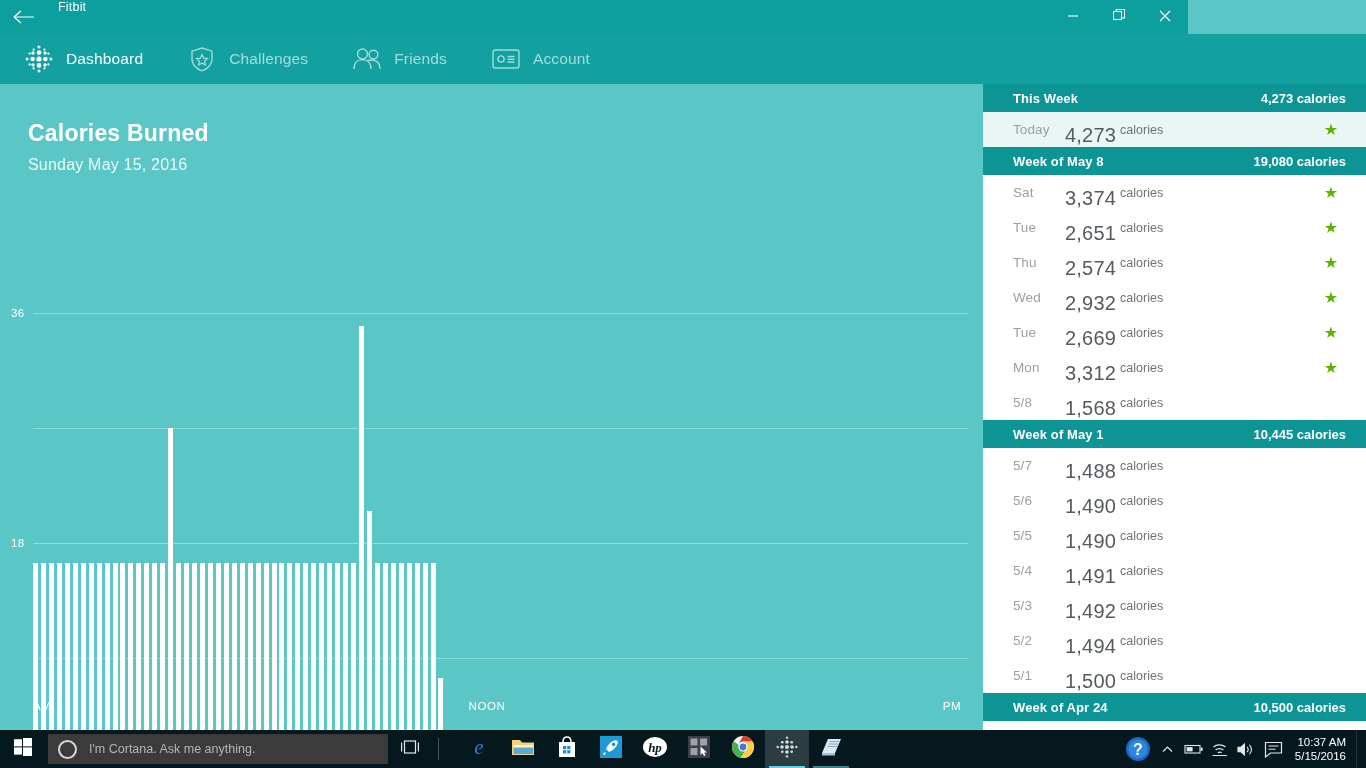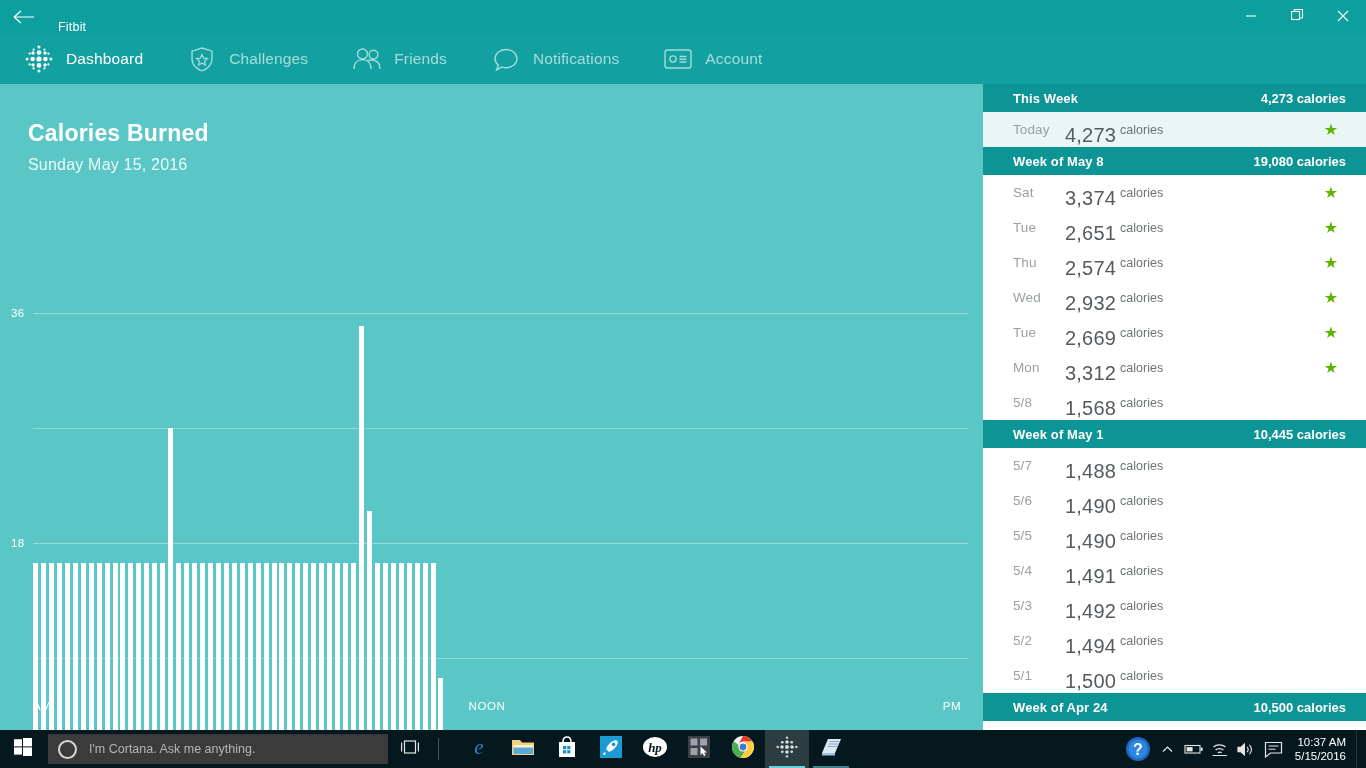--- a/index.html
+++ b/index.html
@@ -6,22 +6,22 @@
   html,body { width:1366px; height:768px; overflow:hidden; }
   body {
     font-family:"Liberation Sans", sans-serif;
     background:#5bc6c6;
     -webkit-font-smoothing:antialiased;
   }
   .app { position:absolute; left:0; top:0; width:1366px; height:730px; background:#5bc6c6; }
 
   
   .titlebar {
-    position:absolute; left:0; top:0; width:1366px; height:34px;
-    background:#0d9e9e; display:flex; align-items:flex-end;
+    position:absolute; left:0; top:0; width:1188px; height:34px;
+    background:#0d9e9e; display:flex; align-items:flex-start;
   }
   .back-btn {
     width:48px; height:34px; display:flex; align-items:center; justify-content:center;
     color:#fff;
   }
   .back-btn svg { display:block; }
   .title-text {
     color:#ffffff; font-size:12.5px; margin-left:10px; letter-spacing:.2px;
   }
   .win-controls { position:absolute; right:0; top:0; height:34px; display:flex; }
@@ -236,28 +236,20 @@
         <svg width="30" height="28" viewBox="0 0 30 28" fill="none" stroke="currentColor" stroke-width="1.4">
           <circle cx="10.5" cy="9" r="5"></circle>
           <path d="M2 24 C2 17.6 5.8 14.6 10.5 14.6 C15.2 14.6 19 17.6 19 24"></path>
           <circle cx="21.5" cy="9.6" r="4.4"></circle>
           <path d="M15.5 15.6 C17.2 14.9 19.4 14.8 21.5 15.2 C25.4 15.8 28 18.6 28 24"></path>
         </svg>
       </span>
       <span class="nav-label">Friends</span>
     </div>
 
-    <div class="nav-item">
-      <span class="nav-ico">
-        <svg width="28" height="28" viewBox="0 0 28 28" fill="none" stroke="currentColor" stroke-width="1.4">
-          <path d="M14 4.5 C20.3 4.5 25 8.6 25 13.6 C25 18.6 20.3 22.7 14 22.7 C12.4 22.7 11 22.5 9.6 22.1 L4.6 25 L6.4 20.3 C4.3 18.6 3 16.3 3 13.6 C3 8.6 7.7 4.5 14 4.5 Z"></path>
-        </svg>
-      </span>
-      <span class="nav-label">Notifications</span>
-    </div>
 
     <div class="nav-item">
       <span class="nav-ico">
         <svg width="30" height="24" viewBox="0 0 30 24" fill="none" stroke="currentColor" stroke-width="1.4">
           <rect x="2" y="3" width="26" height="18" rx="2.5"></rect>
           <circle cx="10" cy="12" r="3.1"></circle>
           <path d="M16.5 9.4 H23.5 M16.5 12.2 H23.5 M16.5 15 H23.5" stroke-width="1.5"></path>
         </svg>
       </span>
       <span class="nav-label">Account</span>

